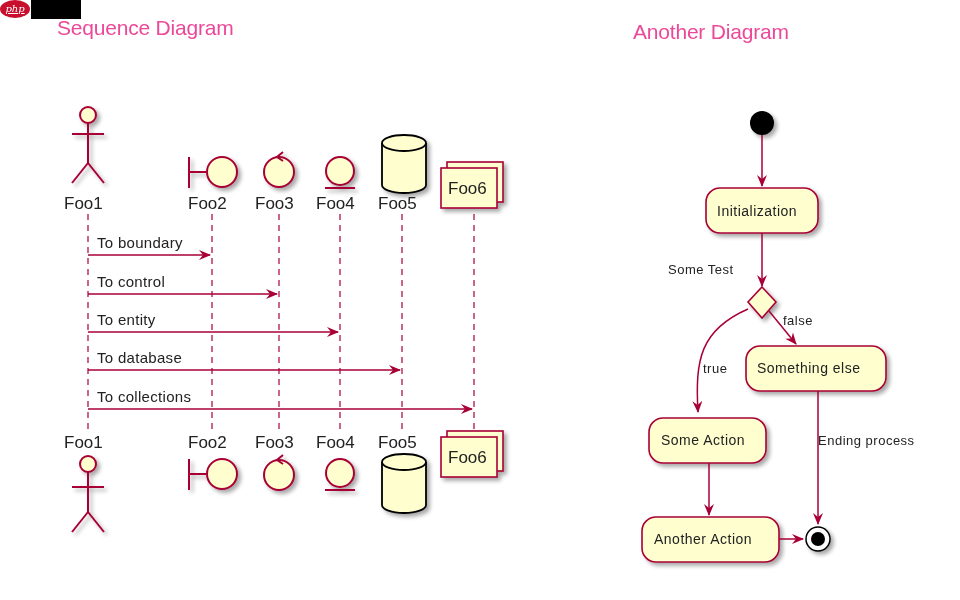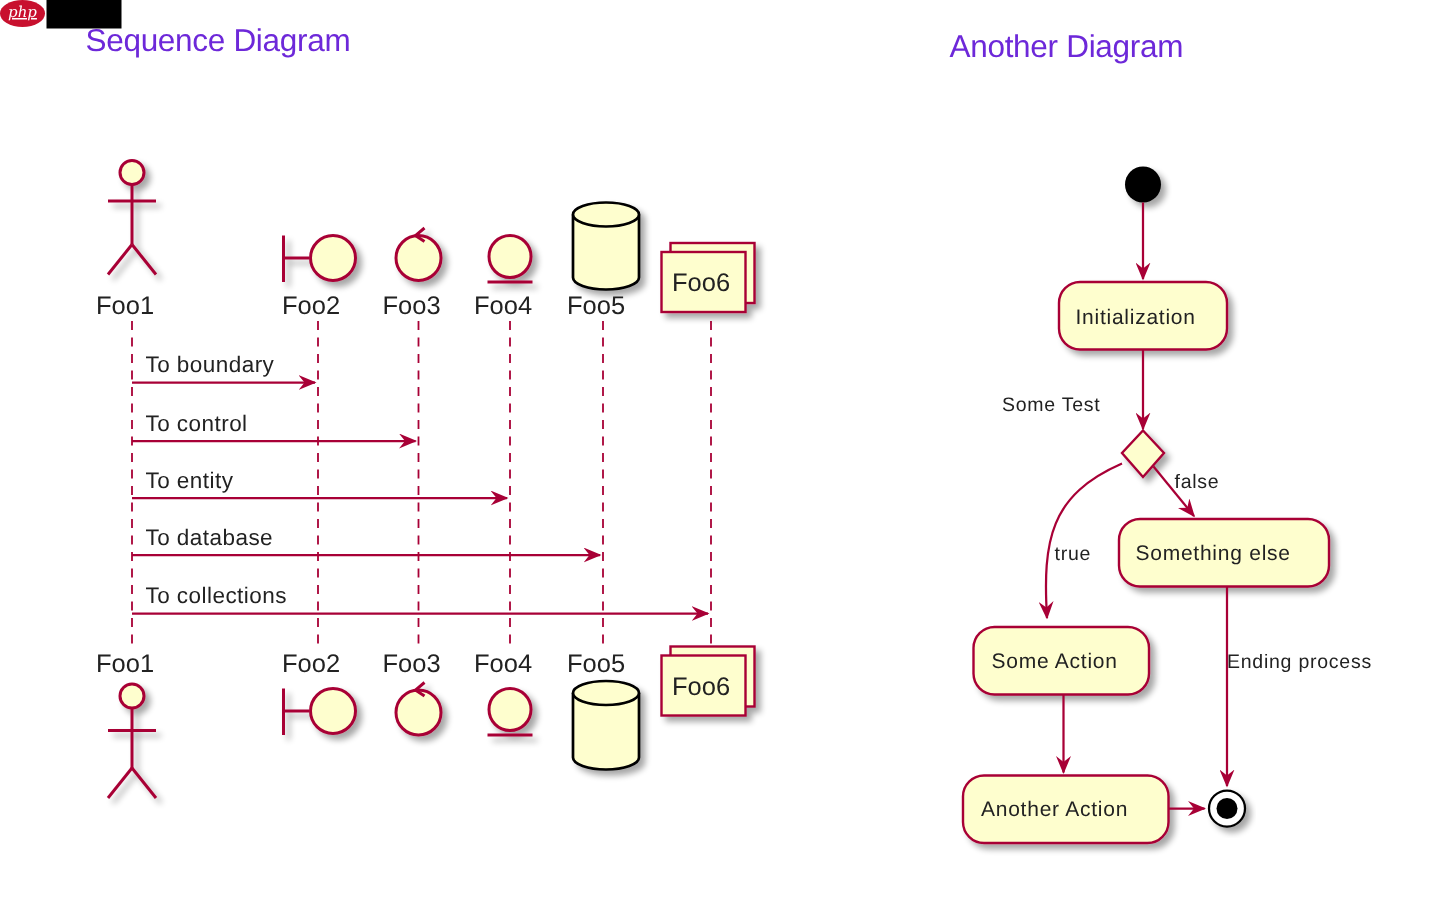--- a/index.html
+++ b/index.html
@@ -1,19 +1,19 @@
 <!DOCTYPE html>
 <html><head>
 <meta charset="utf-8">
 <style>
   html, body { margin: 0; padding: 0; background: #ffffff; }
   body { width: 960px; height: 600px; position: relative; overflow: hidden; font-family: "DejaVu Sans", sans-serif; }
   .logo { position: absolute; left: 0; top: 0; width: 30px; height: 18px; background: #c8102e; border-radius: 50%; color: #fff; font-family: "DejaVu Serif", serif; font-style: italic; font-size: 10px; line-height: 18px; text-align: center; text-decoration: underline; }
   .logo-black { position: absolute; left: 31px; top: 0; width: 50px; height: 19px; background: #000; }
-  .heading { position: absolute; color: #6d28d9; font-family: "Liberation Sans", sans-serif; font-size: 21px; letter-spacing: -0.2px; }
+  .heading { position: absolute; color: #ec4899; font-family: "Liberation Sans", sans-serif; font-size: 21px; letter-spacing: -0.2px; }
   #seq-title { left: 57px; top: 16px; }
   #act-title { left: 633px; top: 20px; }
   svg { position: absolute; left: 0; top: 0; }
   .lbl { font-family: "Liberation Sans", sans-serif; font-size: 17px; fill: #222; }
   .msg { font-family: "Liberation Sans", sans-serif; font-size: 15px; fill: #222; letter-spacing: 0.3px; }
   .act { font-family: "Liberation Sans", sans-serif; font-size: 14px; fill: #222; letter-spacing: 0.5px; }
   .guard { font-family: "Liberation Sans", sans-serif; font-size: 13px; fill: #222; letter-spacing: 0.5px; }
 </style>
 </head>
 <body>

